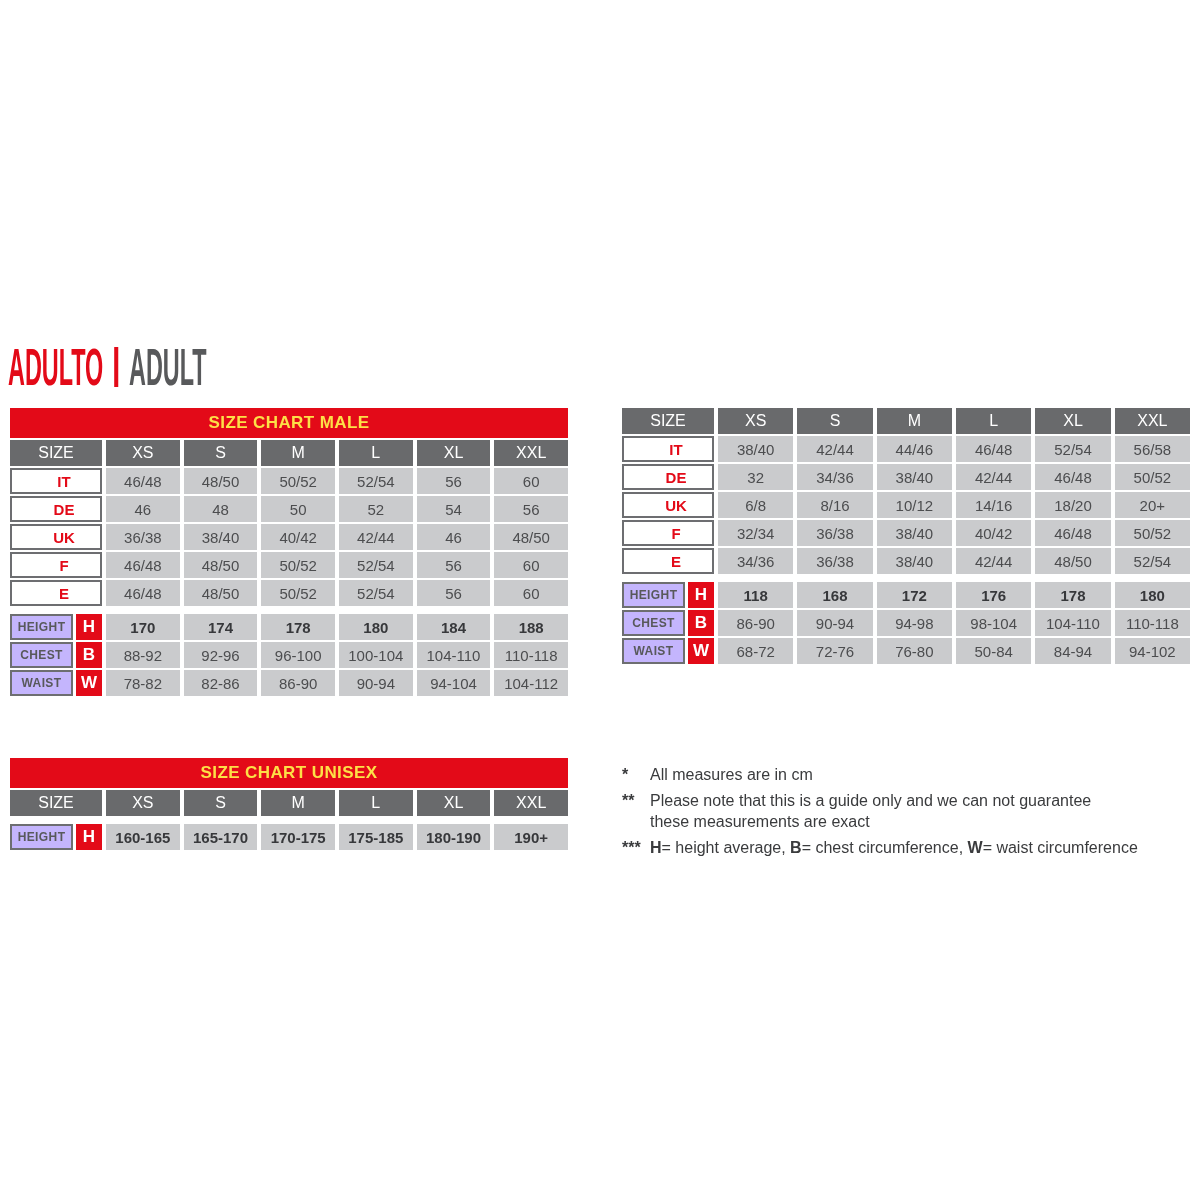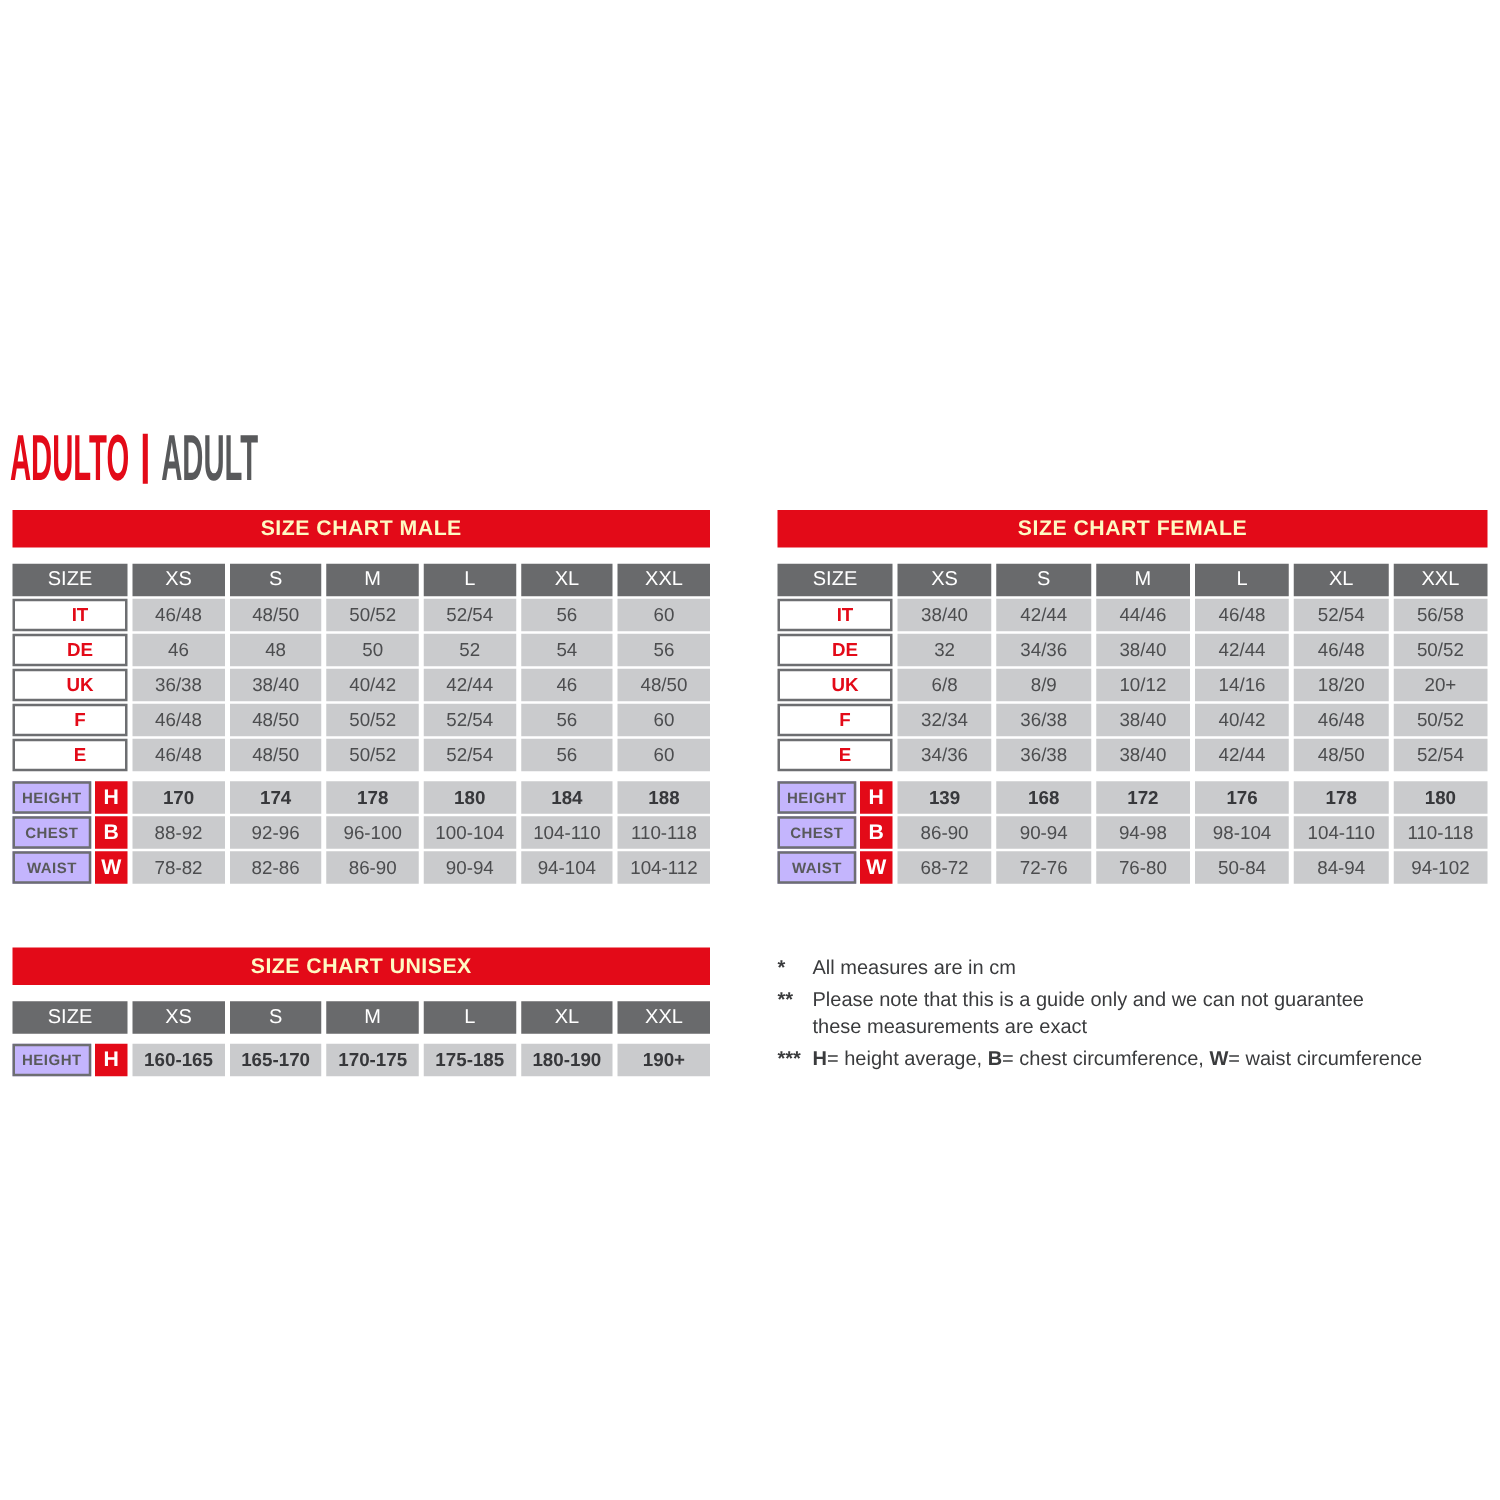--- a/index.html
+++ b/index.html
@@ -13,22 +13,22 @@
     position:absolute;left:8px;top:341px;display:flex;align-items:center;gap:24px;
     font-size:52px;font-weight:bold;line-height:52px;white-space:nowrap;
     transform:scaleX(0.45);transform-origin:left center;
   }
   .page-title .t-primary{color:var(--brand-red);}
   .page-title .t-sep{display:inline-block;width:9px;height:40px;background:var(--brand-red);}
   .page-title .t-secondary{color:var(--label-gray);}
 
   .size-table{position:absolute;}
   .banner{
-    height:30px;background:var(--brand-red);color:#fef9c3;font-weight:bold;font-size:17px;
-    letter-spacing:0.4px;display:flex;align-items:center;justify-content:center;margin-bottom:13px;
+    height:30px;background:var(--brand-red);color:#fde047;font-weight:bold;font-size:17px;
+    letter-spacing:0.4px;display:flex;align-items:center;justify-content:center;margin-bottom:2px;
   }
   .grid-row{
     display:grid;grid-template-columns:92px repeat(6,1fr);column-gap:4px;
     height:26px;margin-bottom:2px;
   }
   .hcell{background:var(--header-gray);color:#fff;font-size:16px;display:flex;align-items:center;justify-content:center;}
   .dcell{background:var(--cell-gray);color:var(--text-gray);font-size:15px;display:flex;align-items:center;justify-content:center;}
   .dcell.strong{font-weight:bold;color:var(--text-dark);}
   .label-cell{
     background:#fff;border:2px solid var(--border-gray);color:var(--brand-red);
@@ -149,21 +149,20 @@
       <div class="dcell">82-86</div>
       <div class="dcell">86-90</div>
       <div class="dcell">90-94</div>
       <div class="dcell">94-104</div>
       <div class="dcell">104-112</div>
     </div>
   </div>
 </section>
 
 <section class="size-table" style="left:622px;top:408px;width:568px;">
-  <div class="banner">SIZE CHART FEMALE</div>
   <div class="grid-row">
     <div class="hcell">SIZE</div>
     <div class="hcell">XS</div>
     <div class="hcell">S</div>
     <div class="hcell">M</div>
     <div class="hcell">L</div>
     <div class="hcell">XL</div>
     <div class="hcell">XXL</div>
   </div>
   <div class="grid-row">
@@ -180,21 +179,21 @@
     <div class="dcell">32</div>
     <div class="dcell">34/36</div>
     <div class="dcell">38/40</div>
     <div class="dcell">42/44</div>
     <div class="dcell">46/48</div>
     <div class="dcell">50/52</div>
   </div>
   <div class="grid-row">
     <div class="label-cell">UK</div>
     <div class="dcell">6/8</div>
-    <div class="dcell">8/9</div>
+    <div class="dcell">8/16</div>
     <div class="dcell">10/12</div>
     <div class="dcell">14/16</div>
     <div class="dcell">18/20</div>
     <div class="dcell">20+</div>
   </div>
   <div class="grid-row">
     <div class="label-cell">F</div>
     <div class="dcell">32/34</div>
     <div class="dcell">36/38</div>
     <div class="dcell">38/40</div>
@@ -210,21 +209,21 @@
     <div class="dcell">42/44</div>
     <div class="dcell">48/50</div>
     <div class="dcell">52/54</div>
   </div>
   <div class="measures">
     <div class="grid-row">
       <div class="measure-first">
         <div class="measure-label">HEIGHT</div>
         <div class="badge">H</div>
       </div>
-      <div class="dcell strong">139</div>
+      <div class="dcell strong">118</div>
       <div class="dcell strong">168</div>
       <div class="dcell strong">172</div>
       <div class="dcell strong">176</div>
       <div class="dcell strong">178</div>
       <div class="dcell strong">180</div>
     </div>
     <div class="grid-row">
       <div class="measure-first">
         <div class="measure-label">CHEST</div>
         <div class="badge">B</div>

